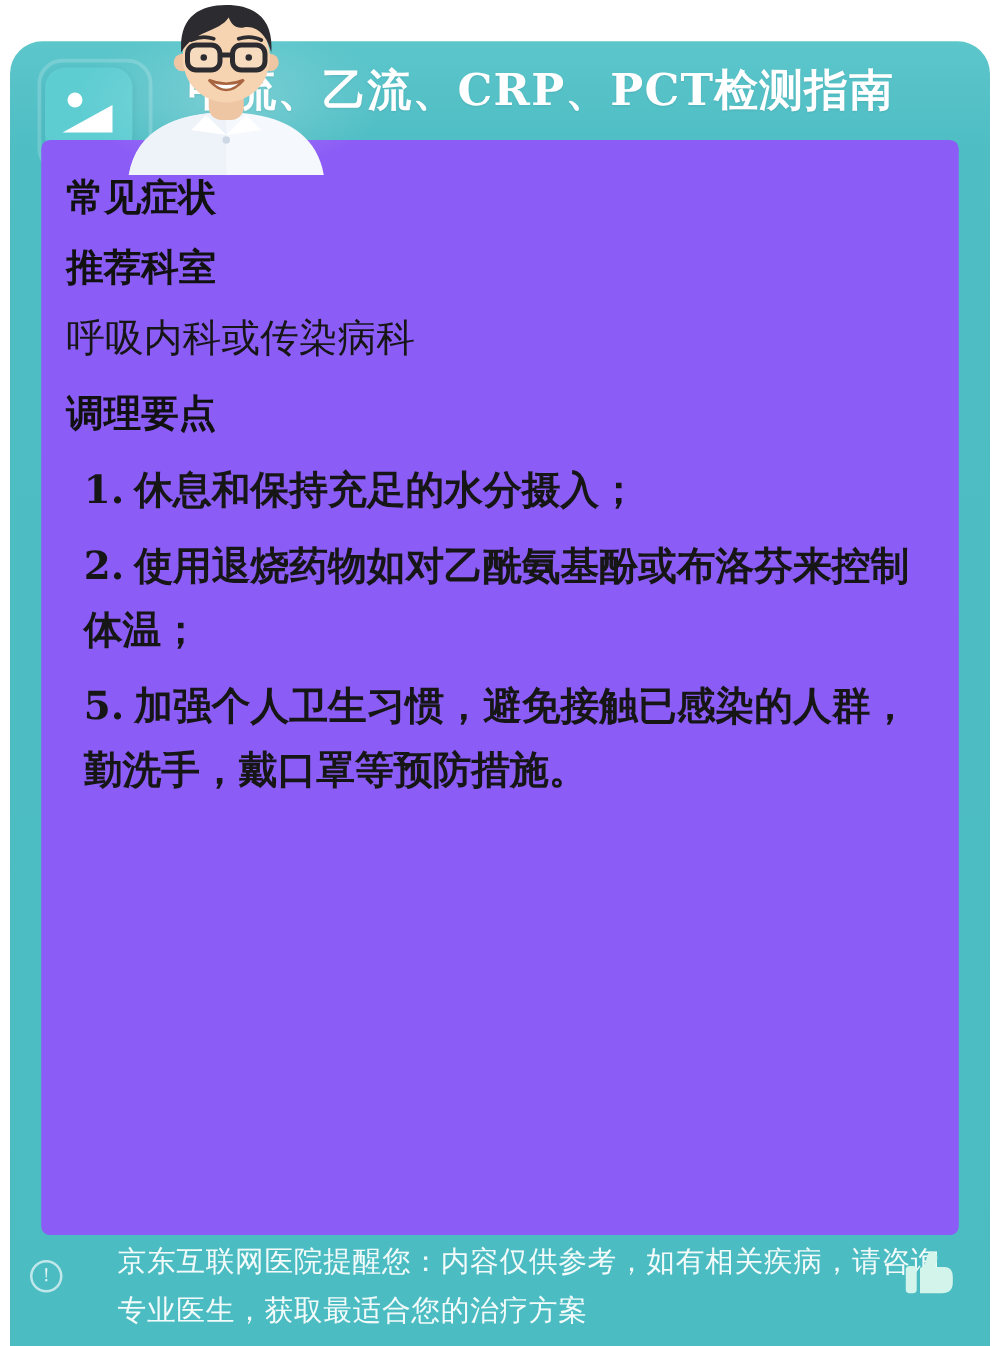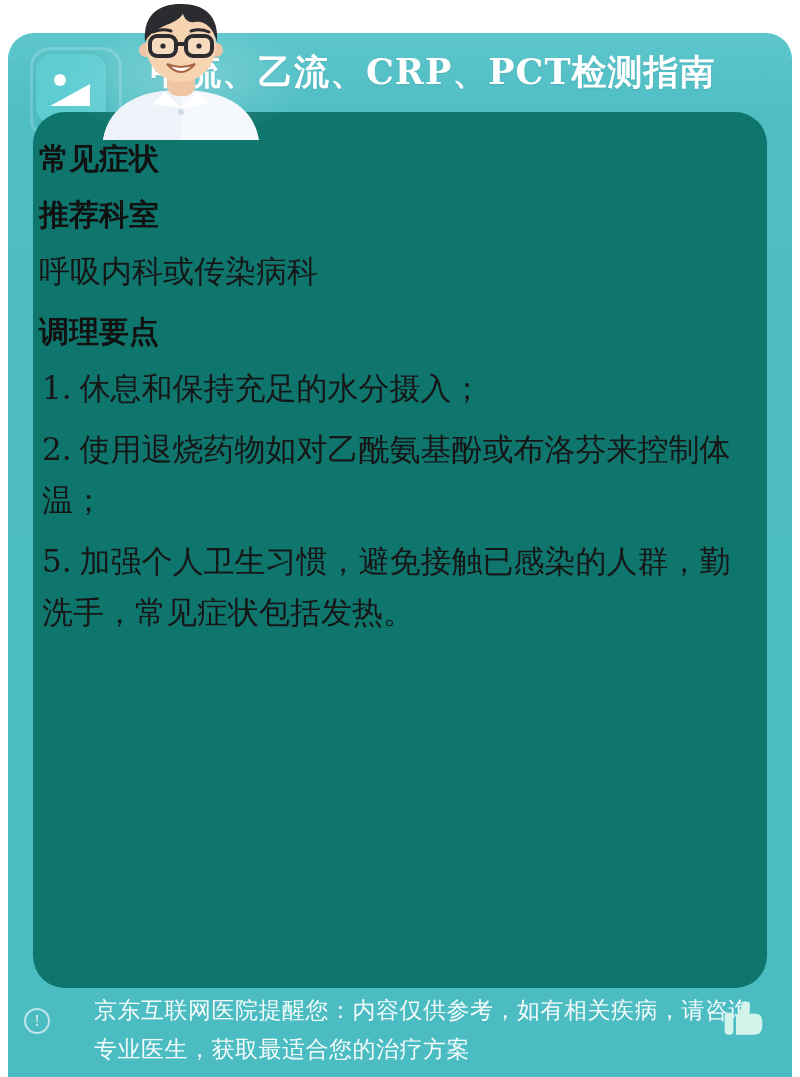--- a/index.html
+++ b/index.html
@@ -34,34 +34,34 @@
     box-shadow:0 2px 6px rgba(0,60,70,0.10);
   }
   .avatar{position:absolute;left:85px;top:2px;width:192px;height:138px;z-index:3;}
   .avatar-glow{
     position:absolute;left:60px;top:20px;width:250px;height:120px;z-index:2;
     background:radial-gradient(ellipse at center,rgba(255,255,255,0.22) 0%,rgba(255,255,255,0) 70%);
   }
   
   .content-card{
     position:absolute;left:33px;right:33px;top:112px;bottom:89px;
-    background:#0f766e;border-radius:32px;
-    padding:26px 22px 0 6px;box-sizing:border-box;z-index:1;
+    background:#8b5cf6;border-radius:7px;
+    padding:26px 22px 0 20px;box-sizing:border-box;z-index:1;
     overflow:hidden;
   }
   .content-card h2{
     margin:14px 0 10px 0;font-size:30px;line-height:42px;
     font-weight:bold;color:#111111;
   }
   .content-card h2:first-child{margin-top:0;}
   .content-card p{
     margin:0 0 10px 0;font-size:31px;line-height:51px;color:#161616;
     text-align:justify;text-justify:inter-ideograph;
   }
-  .tip-list{list-style:none;margin:3px;padding:0;}
+  .tip-list{list-style:none;margin:14px;padding:0;font-weight:bold;}
   .tip-list li{
     font-size:31px;line-height:51px;color:#161616;margin:0 0 10px 0;
   }
   .tip-list .num{
     font-family:"DejaVu Serif","Liberation Serif",serif;
     margin-right:8px;
   }
   
   .footer{position:absolute;left:0;right:0;bottom:0;height:89px;z-index:2;}
   .info-badge{
@@ -131,21 +131,21 @@
 <div class="content-card">
   <h2>常见症状</h2>
 
   <h2>推荐科室</h2>
   <p>呼吸内科或传染病科</p>
 
   <h2>调理要点</h2>
   <ul class="tip-list">
     <li><span class="num">1.</span><span>休息和保持充足的水分摄入；</span></li>
     <li><span class="num">2.</span><span>使用退烧药物如对乙酰氨基酚或布洛芬来控制体温；</span></li>
-    <li><span class="num">5.</span><span>加强个人卫生习惯，避免接触已感染的人群，勤洗手，常见症状包括发热。</span></li>
+    <li><span class="num">5.</span><span>加强个人卫生习惯，避免接触已感染的人群，勤洗手，戴口罩等预防措施。</span></li>
   </ul>
 </div>
 
 <div class="footer">
   <div class="info-badge">!</div>
   <div class="disclaimer">京东互联网医院提醒您：内容仅供参考，如有相关疾病，请咨询专业医生，获取最适合您的治疗方案</div>
   <div class="thumb">
     <svg width="42" height="40" viewBox="0 0 48 44">
       <rect x="3" y="16" width="10" height="25" rx="3.5" fill="#d3f4ea"></rect>
       <path d="M16,41 L16,18 Q21,16 22,9 Q23,2 28,3 Q33,4 31.5,11 L30,17 L38,17 Q46,17 46,26 L46,31 Q46,41 36,41 Z" fill="#d3f4ea"></path>

